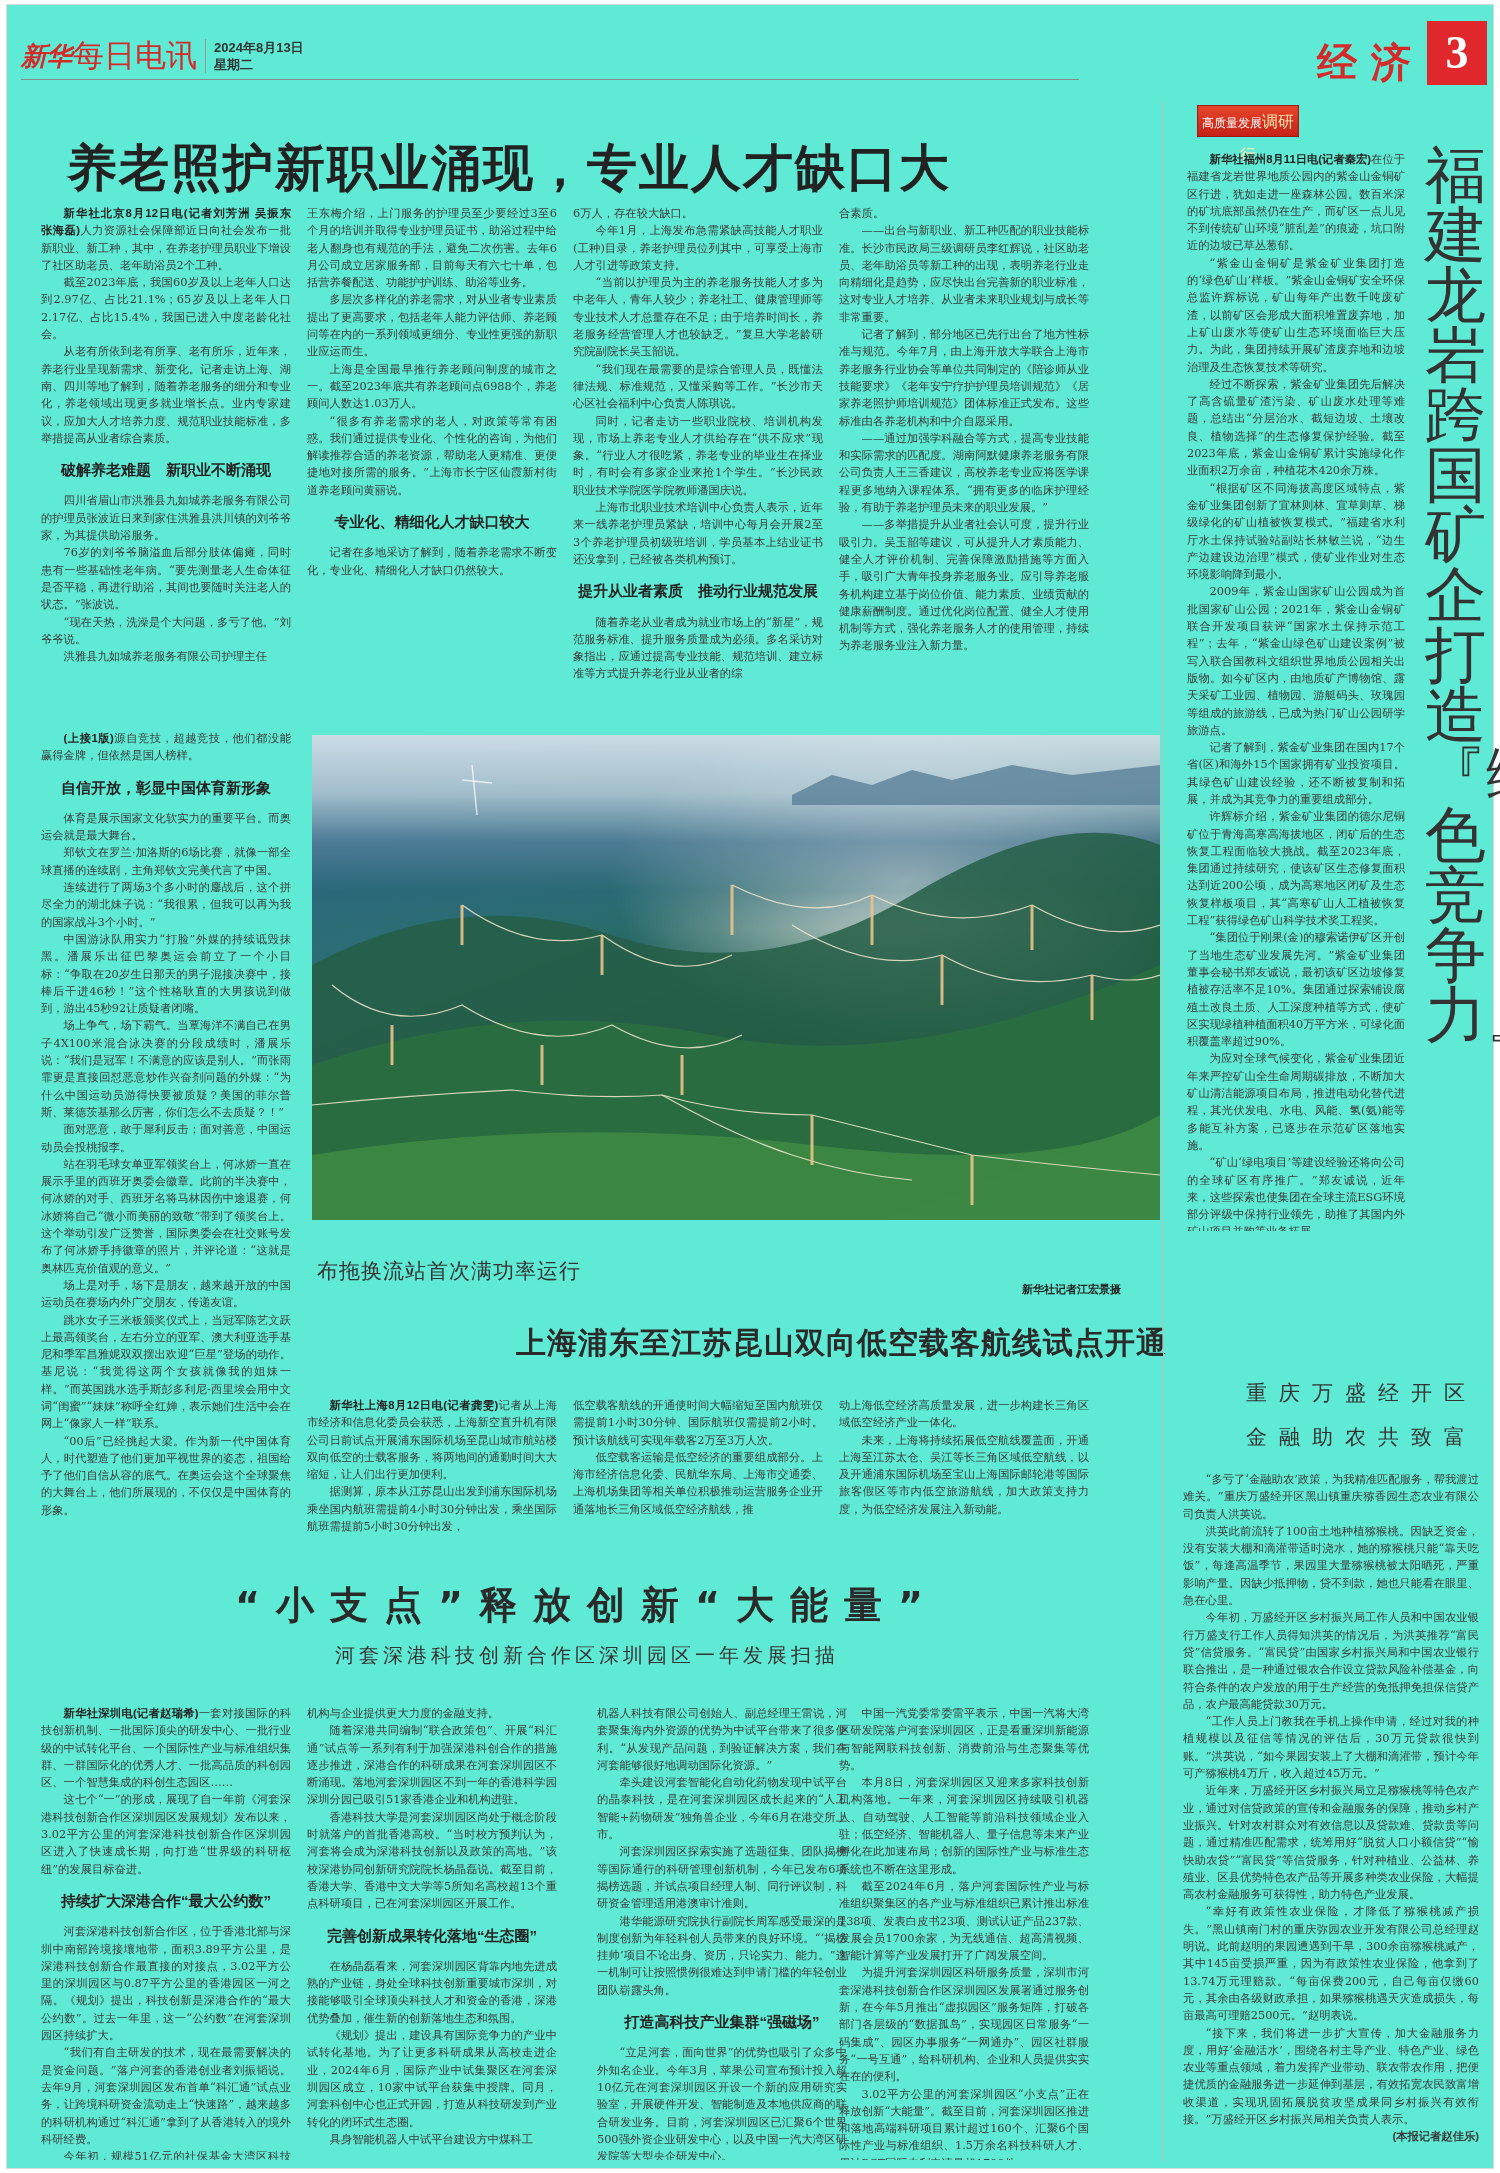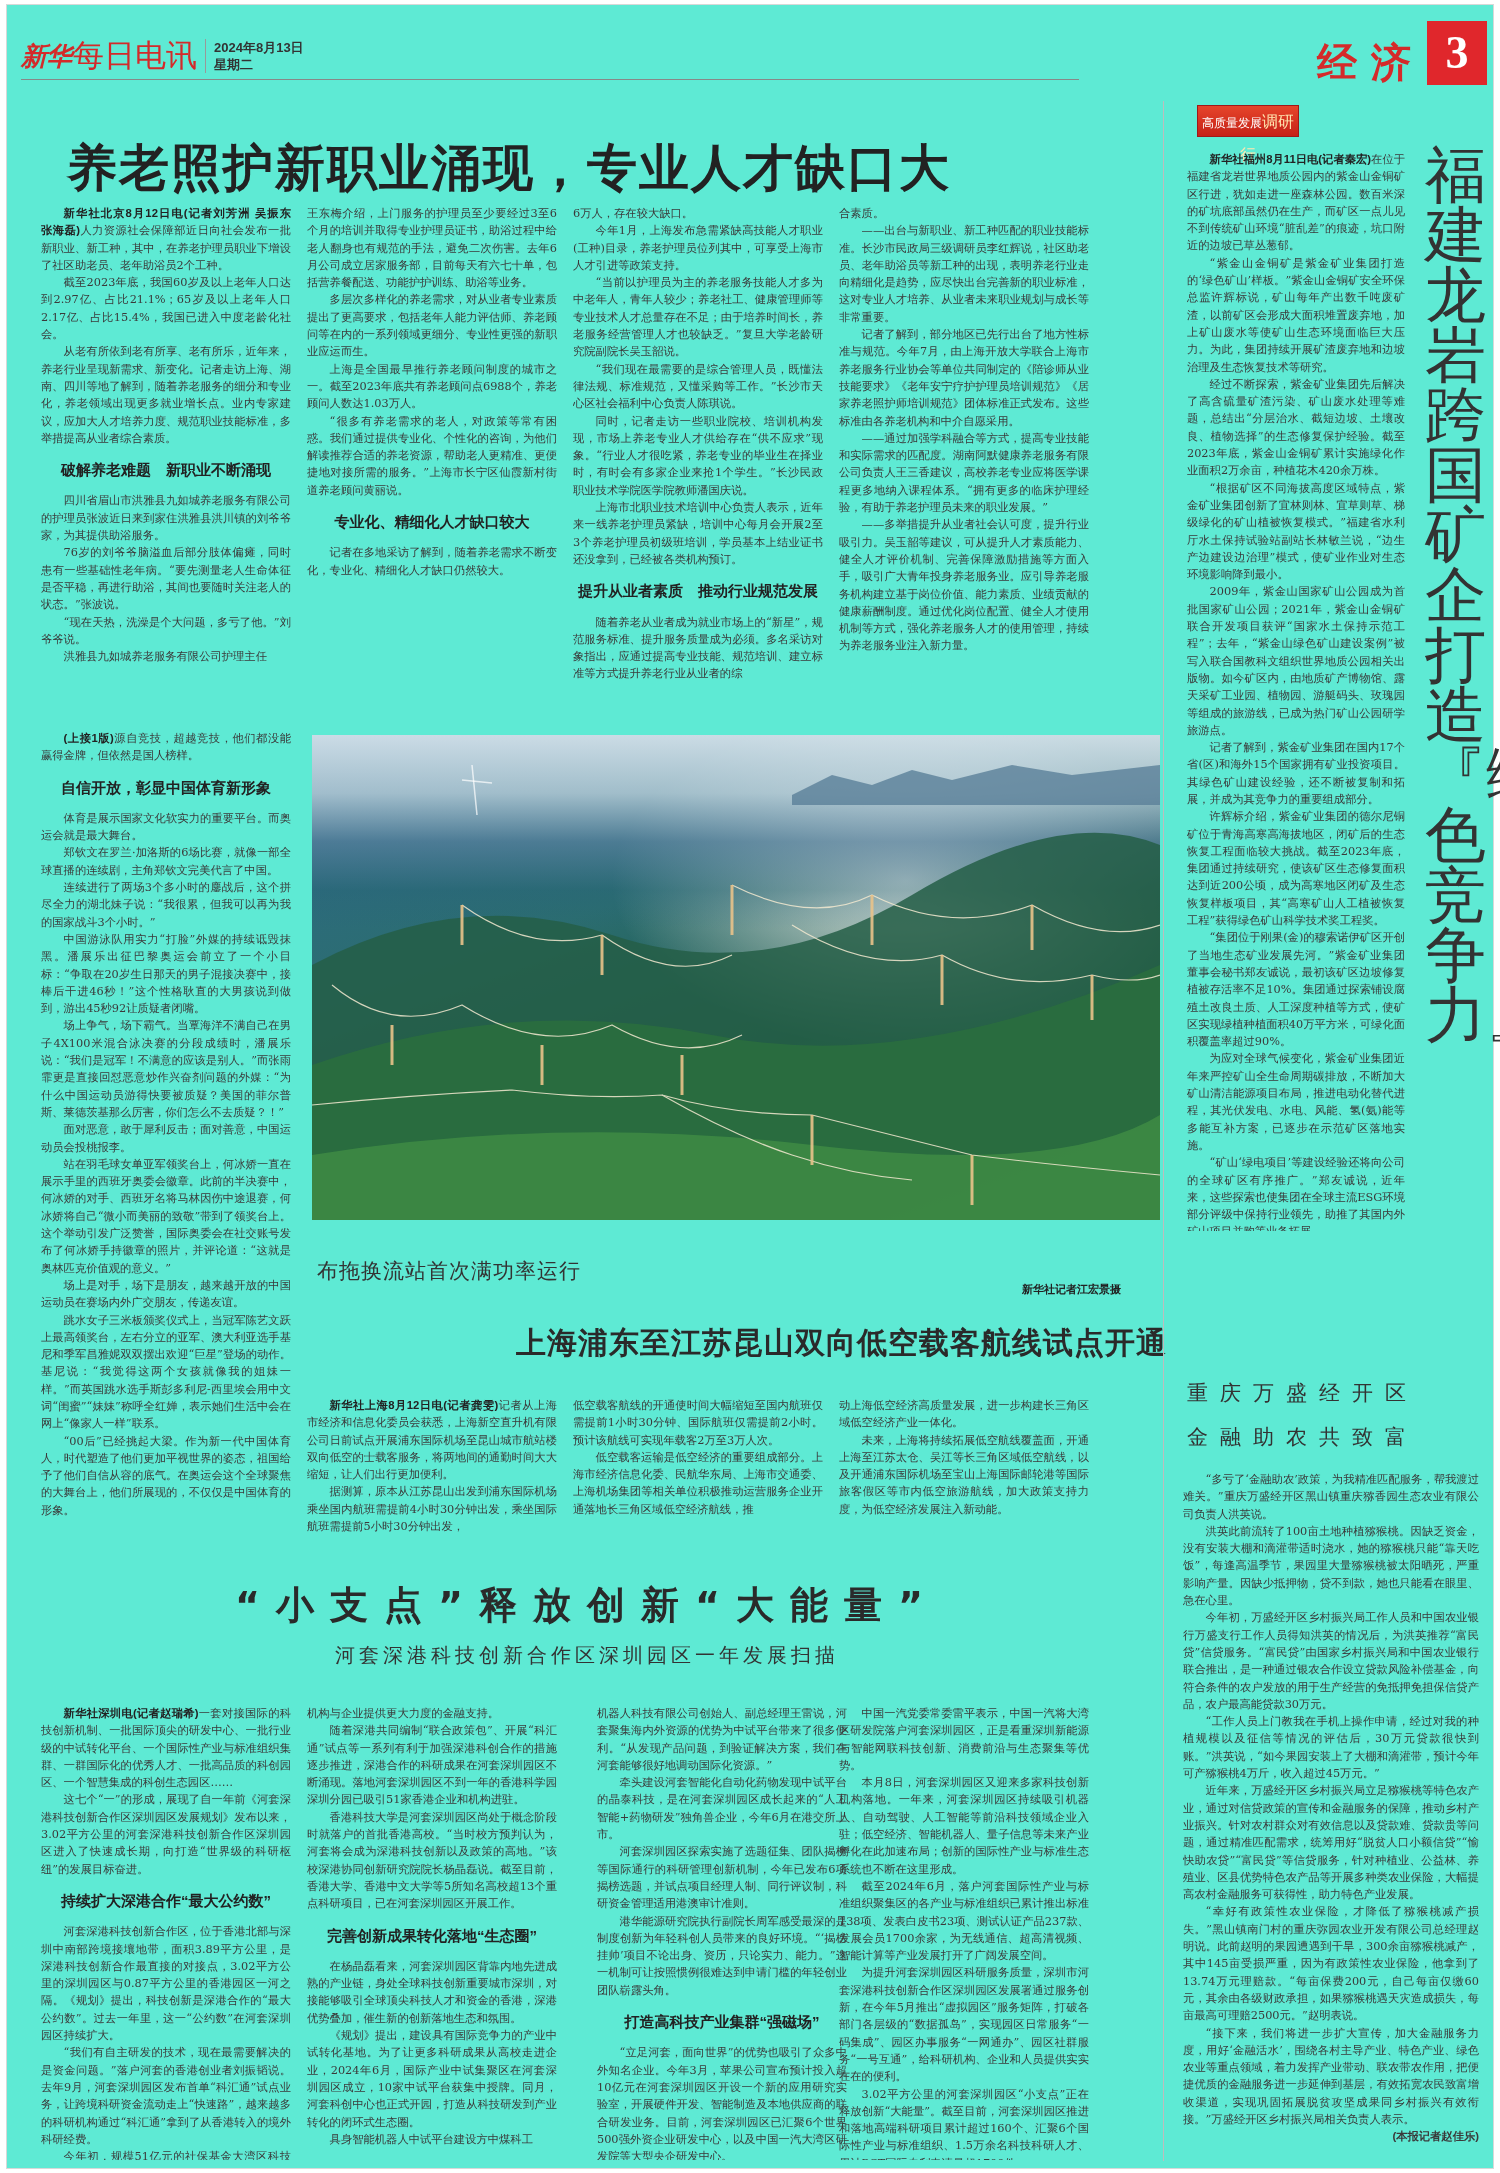--- a/index.html
+++ b/index.html
@@ -30,21 +30,21 @@
       linear-gradient(180deg, rgba(220,232,240,0.9) 0%, rgba(190,210,222,0.8) 12%, rgba(90,130,160,0.7) 22%, rgba(40,100,120,0.4) 32%, transparent 40%),
       radial-gradient(ellipse at 70% 30%, rgba(240,240,235,0.9) 0%, rgba(240,240,235,0) 35%),
       linear-gradient(160deg, #2f6a8a 0%, #2b6d70 35%, #1f5a48 60%, #2f7a4a 85%, #3f8a4a 100%); }
   .photo svg { position: absolute; left: 0; top: 0; }
   .photo-title { position: absolute; left: 310px; top: 1252px; font-family: "DejaVu Serif", serif; font-size: 21px; color: #333; letter-spacing: 1px; }
   .photo-caption { position: absolute; left: 498px; top: 1230px; width: 652px; font-size: 10.5px; line-height: 15.5px; color: #444; text-align: justify; text-indent: 1em; font-family: "DejaVu Serif", serif; }
   .photo-credit { position: absolute; left: 1015px; top: 1277px; font-family: "Liberation Sans", sans-serif; font-weight: bold; font-size: 11px; color: #222; }
   .h-second { position: absolute; left: 0; width: 1160px; top: 1318px; text-align: right; font-family: "DejaVu Serif", serif; font-size: 30px; color: #2a2a2a; letter-spacing: 1px; }
   .h-third { position: absolute; left: 0; width: 1160px; top: 1575px; text-align: center; font-family: "DejaVu Sans", sans-serif; font-weight: bold; font-size: 38px; letter-spacing: 16px; color: #2a2a2a; }
   .h-third-sub { position: absolute; left: 0; width: 1160px; top: 1637px; text-align: center; font-family: "DejaVu Sans", sans-serif; font-size: 20px; letter-spacing: 4px; color: #333; }
-  .h-side { position: absolute; left: 1180px; width: 290px; text-align: left; font-family: "DejaVu Serif", serif; font-size: 21px; letter-spacing: 12px; color: #333; }
+  .h-side { position: absolute; left: 1180px; width: 290px; text-align: right; font-family: "DejaVu Serif", serif; font-size: 21px; letter-spacing: 12px; color: #333; }
   .byline-end { font-family: "Liberation Sans", sans-serif; font-weight: bold; float: right; }
 </style>
 </head>
 <body>
 
 <div class="page">
 
   <div class="masthead">
     <span class="logo-brush">新华</span>
     <span class="logo-rest">每日电讯</span>

